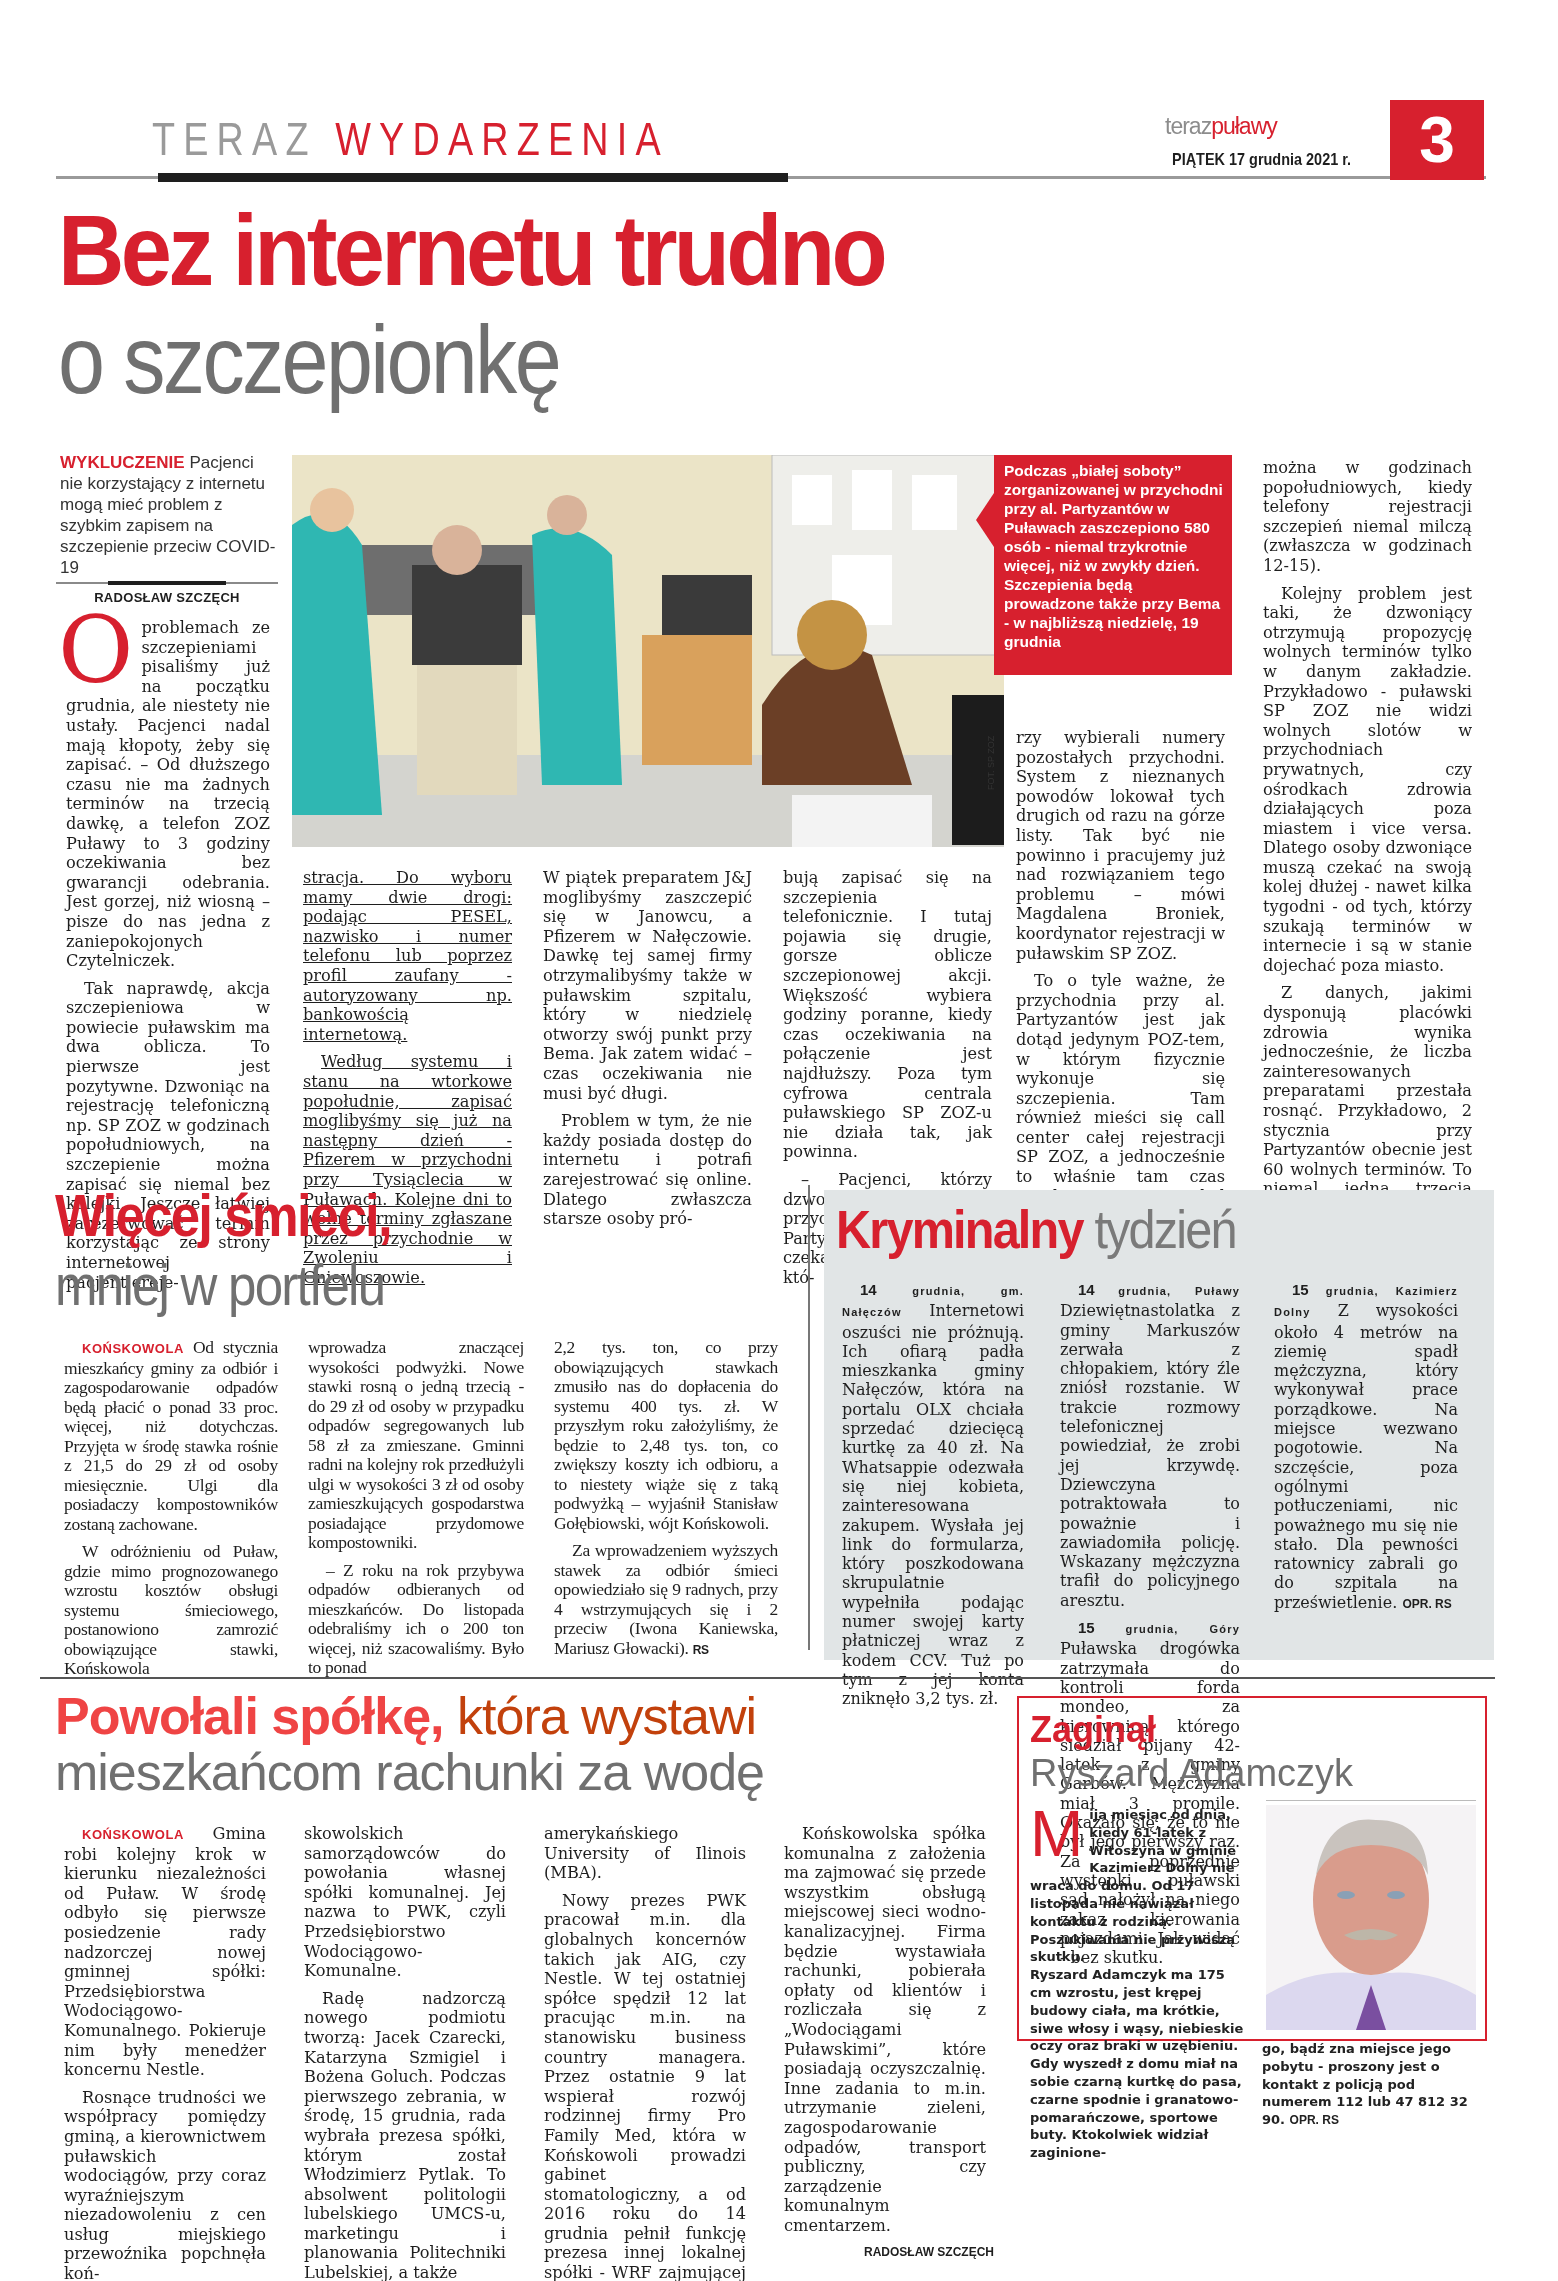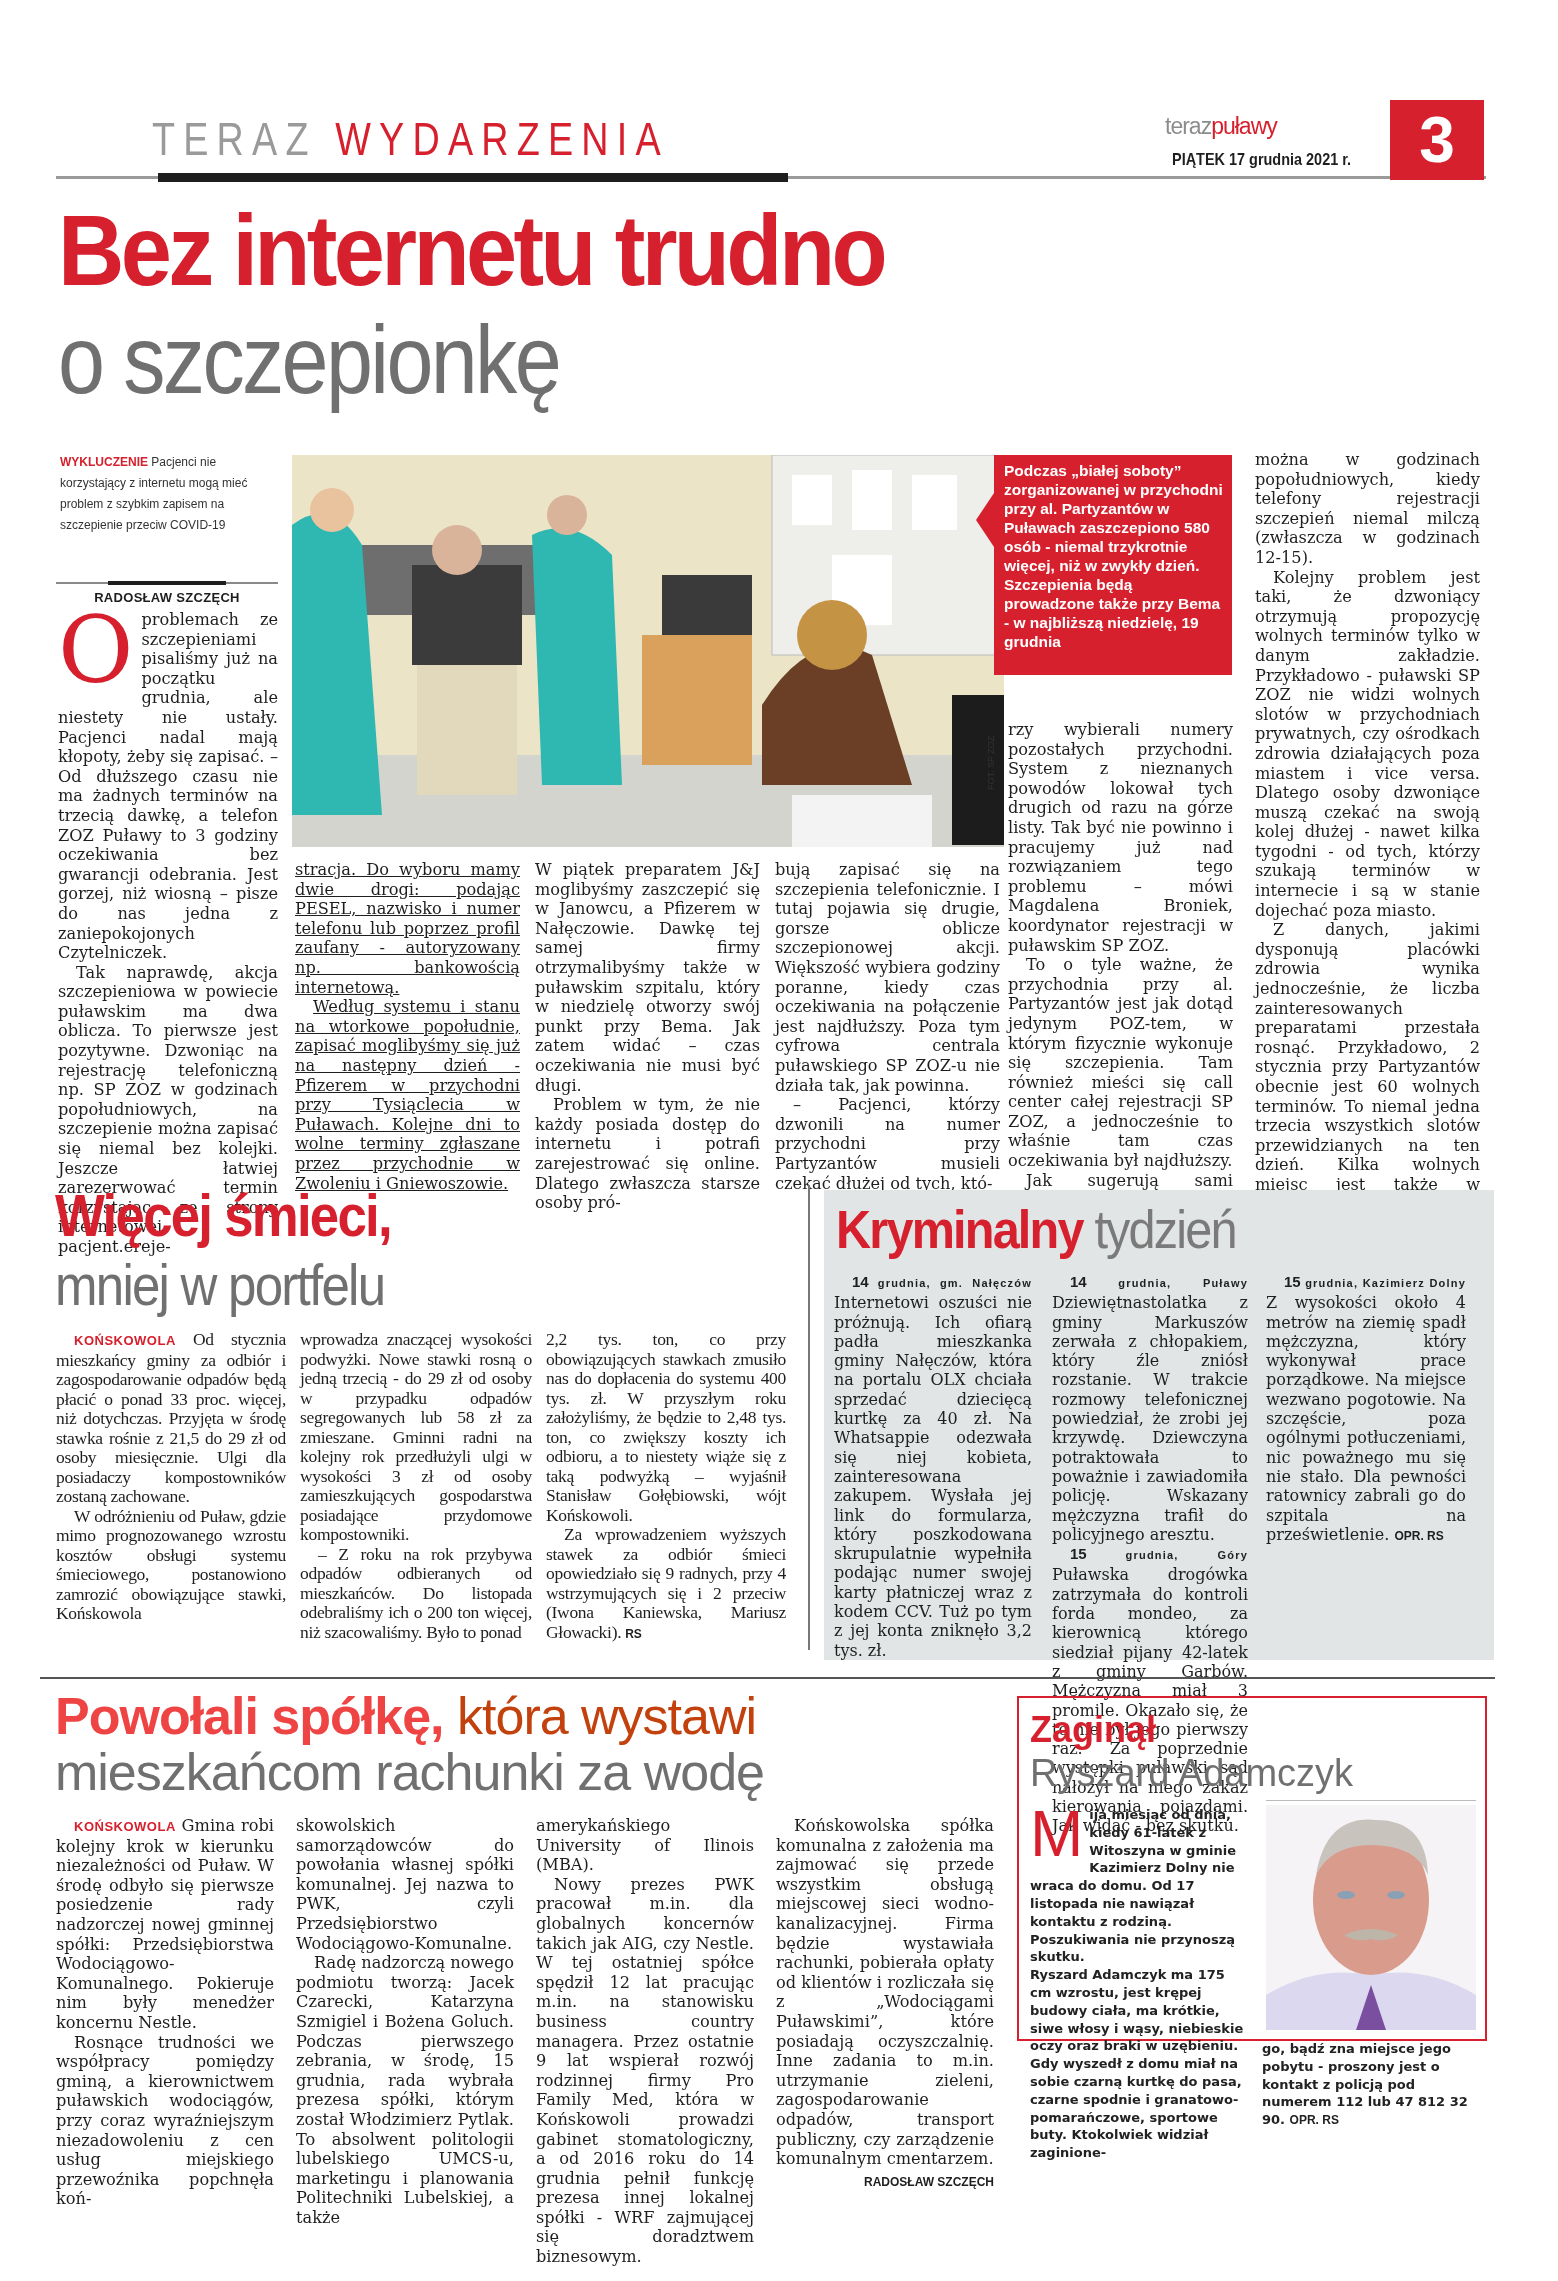--- a/index.html
+++ b/index.html
@@ -16,28 +16,28 @@
   .brand { left: 1165px; top: 113px; font-family: "Liberation Sans", sans-serif; font-weight: 400; font-size: 23px; letter-spacing: -1px; }
   .brand .b1 { color: #8c8c8c; }
   .brand .b2 { color: #d7202e; }
   .pubdate { left: 1172px; top: 150px; font-family: "Liberation Sans", sans-serif; font-size: 17px; font-weight: 700; color: #1e1e1e; transform: scaleX(0.85); transform-origin: left top; }
   .page-num-box { left: 1390px; top: 100px; width: 94px; height: 80px; background: #d7202e; color: #fff; font-family: "Liberation Sans", sans-serif; font-weight: 700; font-size: 64px; display: flex; align-items: center; justify-content: center; }
 
   
   .h1a { left: 58px; top: 200px; font-family: "Liberation Sans", sans-serif; font-weight: 700; font-size: 100px; color: #d7202e; letter-spacing: -4px; transform: scaleX(0.92); transform-origin: left top; line-height: 1; }
   .h1b { left: 58px; top: 312px; font-family: "Liberation Sans", sans-serif; font-weight: 300; font-size: 96px; color: #707070; letter-spacing: -3px; line-height: 1; transform: scaleX(0.88); transform-origin: left top; }
 
-  .lead { left: 60px; top: 452px; width: 218px; font-family: "Liberation Sans", sans-serif; font-size: 12px; line-height: 21px; color: #333; }
+  .lead { left: 60px; top: 452px; width: 218px; font-family: "Liberation Sans", sans-serif; font-size: 17px; line-height: 21px; color: #333; }
   .lead .kicker { color: #d7202e; font-weight: 700; }
   .byline-rule { left: 56px; top: 582px; width: 222px; height: 2px; background: #8a8a8a; }
   .byline-rule-dark { left: 108px; top: 581px; width: 118px; height: 4px; background: #1e1e1e; }
   .byline { left: 56px; top: 590px; width: 222px; text-align: center; font-family: "Liberation Sans", sans-serif; font-weight: 700; font-size: 13px; letter-spacing: 0.3px; }
 
   .col { font-size: 16.2px; line-height: 19.6px; text-align: justify; hyphens: auto; color: #1e1e1e; }
-  .col p { margin: 0; text-indent: 18px; }
+  .col p { margin: 8px; text-indent: 18px; }
   .col p.noindent { text-indent: 0; }
 
   .dropcap { float: left; font-size: 92px; line-height: 78px; color: #d7202e; font-family: "DejaVu Serif", serif; margin: 2px 8px 0 0; font-weight: 300; }
 
   
   .photo { left: 292px; top: 455px; width: 712px; height: 392px; overflow: hidden; background: #e8e1c8; }
   .photo-credit { left: 986px; top: 790px; font-family: "Liberation Sans", sans-serif; font-size: 9px; color: #333; transform: rotate(-90deg); transform-origin: left top; white-space: nowrap; }
   .caption-box { left: 994px; top: 455px; width: 238px; height: 220px; background: #d7202e; color: #fff; font-family: "Liberation Sans", sans-serif; font-weight: 700; font-size: 15.5px; line-height: 19px; padding: 6px 8px 0 10px; }
   .caption-notch { left: 976px; top: 490px; width: 0; height: 0; border-top: 30px solid transparent; border-bottom: 30px solid transparent; border-right: 20px solid #d7202e; }
 

